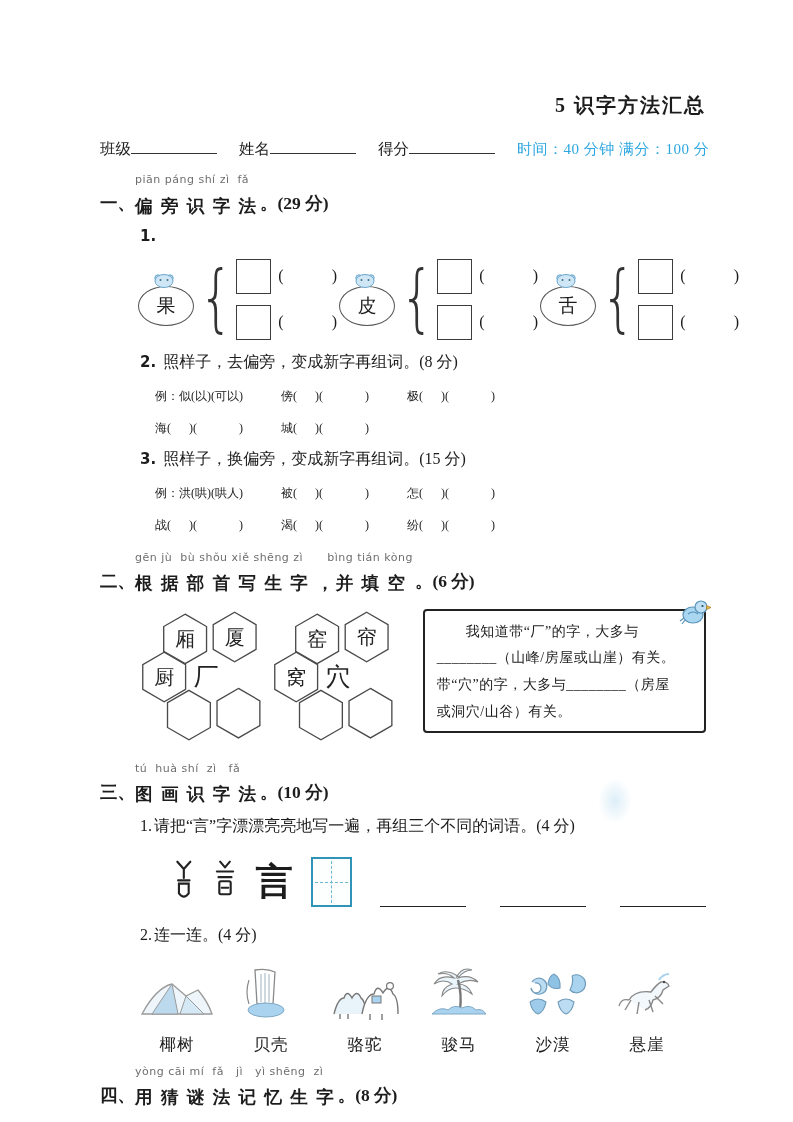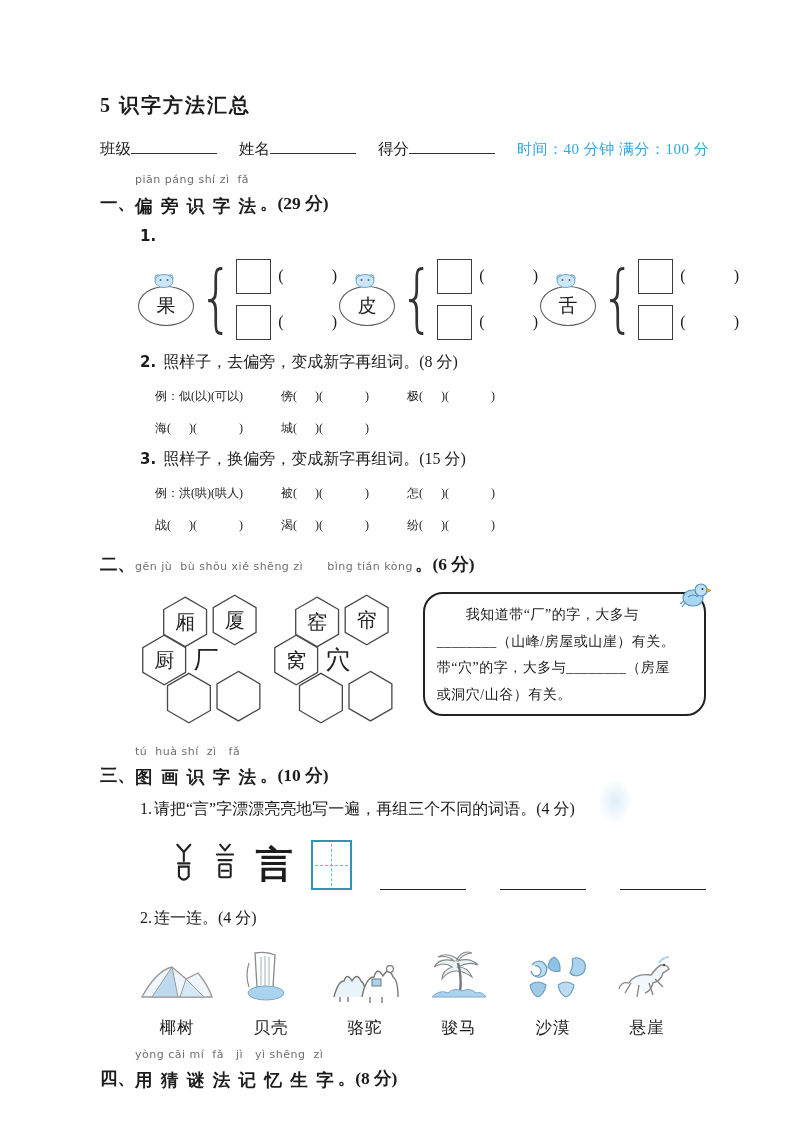--- a/index.html
+++ b/index.html
@@ -1,20 +1,20 @@
 <!DOCTYPE html>
 <html><head>
 <meta charset="utf-8">
 <style>
   html,body{margin:0;padding:0;background:#fff;}
   .page{position:relative;width:793px;height:1122px;background:#ffffff;overflow:hidden;
         font-family:"Liberation Serif","DejaVu Serif",serif;color:#1c1c1c;}
   .content{position:absolute;left:100px;top:92px;width:606px;}
 
-  .doc-title{text-align:left;font-size:20px;font-weight:bold;letter-spacing:2px;}
+  .doc-title{text-align:right;font-size:20px;font-weight:bold;letter-spacing:2px;}
 
   .head-row{display:flex;align-items:baseline;font-size:15.5px;margin-top:20px;white-space:nowrap;}
   .blank-line{display:inline-block;width:86px;border-bottom:1.2px solid #333;height:14px;}
   .head-item{display:flex;align-items:baseline;margin-right:22px;}
   .time-info{margin-left:auto;font-size:15px;letter-spacing:.5px;font-family:Liberation Serif, serif;}
 
   .sec-head{display:flex;align-items:flex-end;font-weight:bold;font-size:17.5px;margin-top:14px;}
   .sec-mid{display:flex;flex-direction:column;line-height:1.05;}
   .sec-pinyin{font-family:"DejaVu Sans",sans-serif;font-weight:normal;font-size:11px;color:#6e6e6e;
               margin-bottom:3px;letter-spacing:.5px;white-space:pre;}
@@ -41,21 +41,21 @@
   .sq{width:33px;height:33px;border:1.5px solid #3c3c3c;background:#fff;}
   .paren{font-size:16px;white-space:pre;}
 
   
   .ans-row{display:flex;gap:38px;font-size:12px;margin-top:15px;white-space:pre;}
 
   
   .s2-block{display:flex;align-items:flex-start;margin-top:10px;}
   .hexsvg{display:block;}
   .speech{position:relative;margin-left:12px;margin-top:6px;width:296px;border:2px solid #222;
-          border-radius:20px;padding:8px 12px 6px 12px;box-sizing:border-box;}
+          border-radius:4px;padding:8px 12px 6px 12px;box-sizing:border-box;}
   .speech-text{font-size:14px;line-height:1.9;white-space:pre-line;letter-spacing:.5px;}
   .bird{position:absolute;top:-14px;right:-8px;}
 
   
   .evo-row{display:flex;align-items:center;margin:16px 0 0 70px;}
   .evo-glyph{margin-right:14px;}
   .evo-modern{font-size:37px;font-weight:bold;margin:0 18px 0 4px;line-height:1;}
   .tian{position:relative;width:46px;height:46px;border:2px solid #3093b8;background:#fdfefe;}
   .tian .v{position:absolute;left:50%;top:2px;bottom:2px;border-left:1.5px dashed #6db8d4;}
   .tian .h{position:absolute;top:50%;left:2px;right:2px;border-top:1.5px dashed #6db8d4;}
@@ -208,20 +208,21 @@
     <div class="ans-row indent2">
       <span>战(      )(              )</span>
       <span>渴(      )(              )</span>
       <span>纷(      )(              )</span>
     </div>
 
     <div class="sec-head" style="margin-top:18px;">
       <span>二、</span>
       <span class="sec-mid">
         <span class="sec-pinyin">gēn jù  bù shǒu xiě shēng zì      bìng tián kòng</span>
+        <span class="sec-title">根 据 部 首 写 生 字 ，并 填 空</span>
       </span>
       <span class="sec-suffix">。(6 分)</span>
     </div>
 
     <div class="s2-block">
 
       <svg class="hexsvg" width="158" height="148" viewBox="0 0 158 148" style="margin-left:28px">
         <g fill="#ffffff" stroke="#4a4a4a" stroke-width="1.4">
           <polygon points="60,8 82.5,21 82.5,47 60,60 37.5,47 37.5,21"></polygon>
           <polygon points="112,6 134.5,19 134.5,45 112,58 89.5,45 89.5,19"></polygon>

